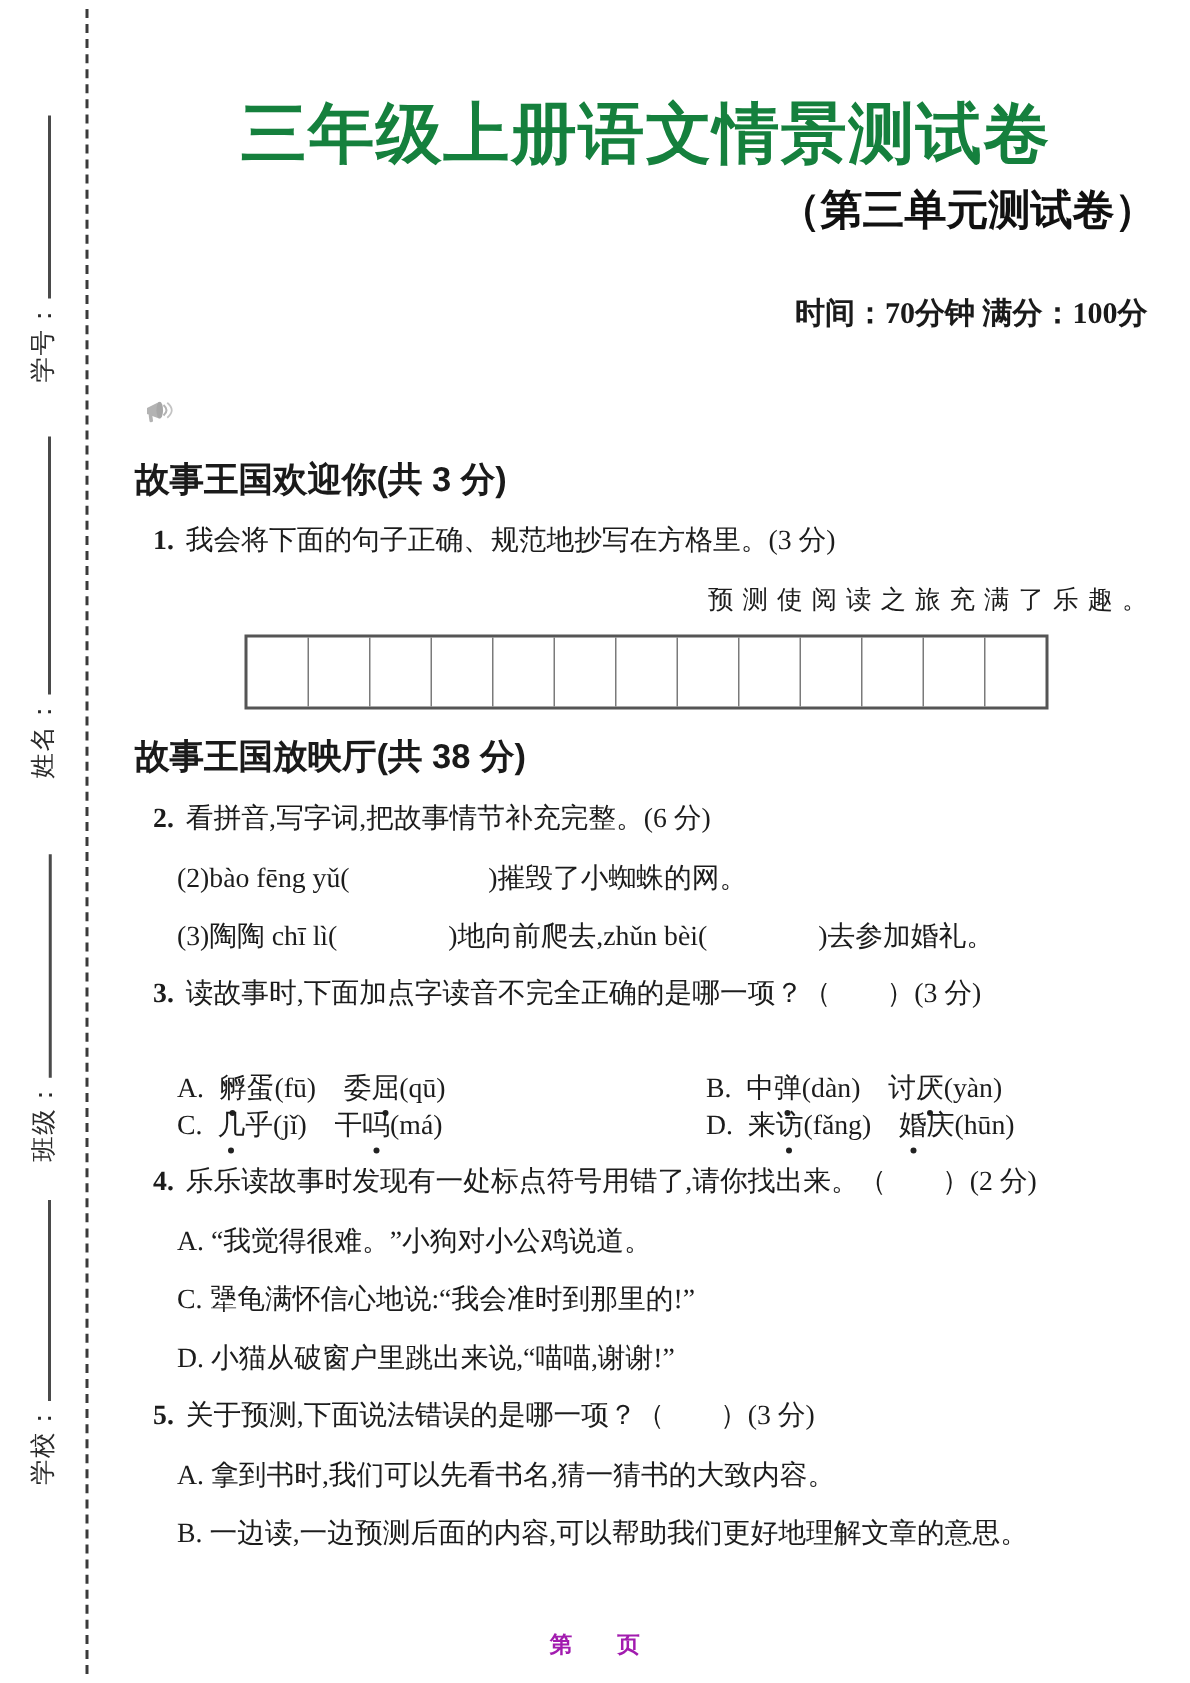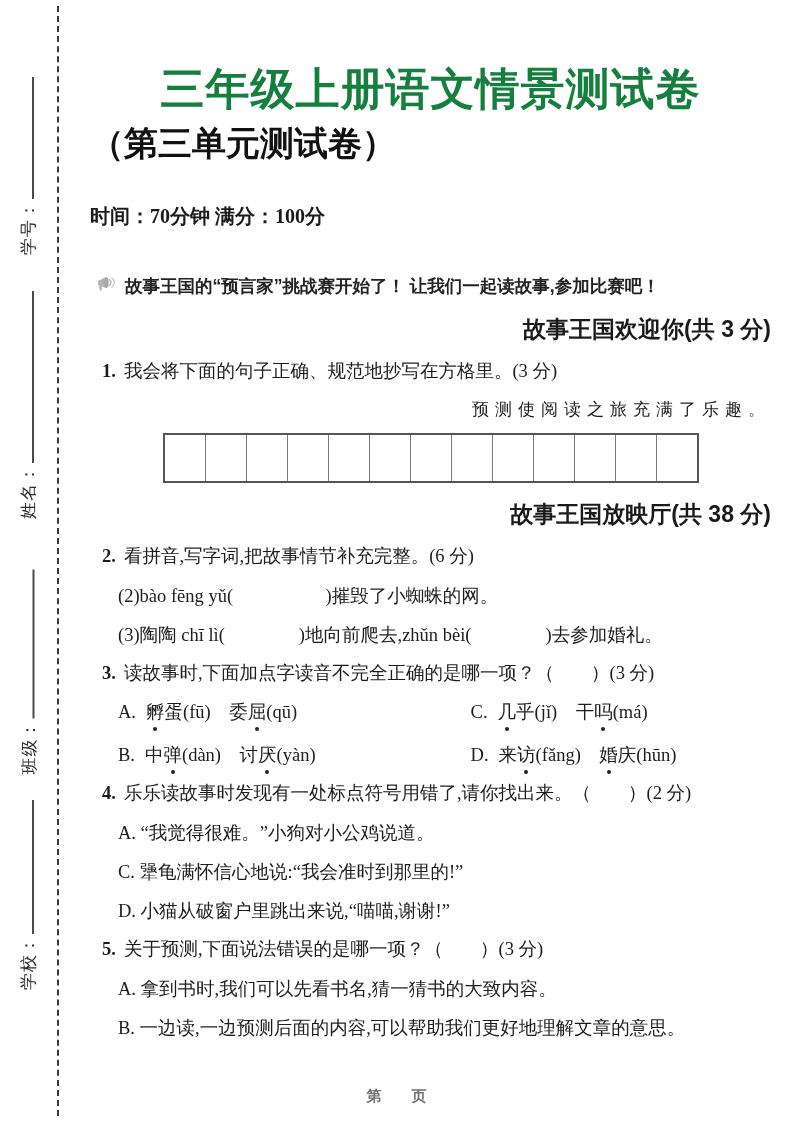--- a/index.html
+++ b/index.html
@@ -35,39 +35,39 @@
   
   .main { position: absolute; left: 90px; right: 22px; top: 0; }
 
   .title {
     margin: 60px 0 0 0; text-align: center;
     font-family: "Liberation Sans", "DejaVu Sans", sans-serif;
     font-size: 44px; font-weight: 900; letter-spacing: 1px;
     color: #15803d;
   }
   .subtitle {
-    margin: 2px 0 0 0; text-align: left;
-    font-family: "Liberation Sans", "DejaVu Sans", sans-serif;
-    font-size: 34px; font-weight: 900; color: #111;
+    margin: 2px 0 0 0; text-align: right;
+    font-family: "Liberation Sans", "DejaVu Sans", sans-serif;
+    font-size: 28px; font-weight: 900; color: #111;
   }
   .meta {
-    margin-top: 36px; padding-right: 6px;
+    margin-top: 36px; text-align: right; padding-right: 6px;
     font-size: 20px; font-weight: bold; color: #1a1a1a;
   }
 
   .intro {
     margin: 44px 0 0 6px;
     font-family: "Liberation Sans", "DejaVu Sans", sans-serif;
     font-weight: 700; font-size: 17.5px; color: #222;
     display: flex; align-items: center; gap: 7px;
   }
   .intro-icon { flex: 0 0 auto; opacity: .75; }
 
   .section-head {
-    margin: 16px 0 6px 0; text-align: right;
+    margin: 16px 0 6px 0; text-align: left;
     font-family: "Liberation Sans", "DejaVu Sans", sans-serif;
     font-size: 23px; font-weight: 800; color: #1a1a1a;
   }
 
   .q-stem { margin: 14px 0 0 12px; font-size: 18.5px; line-height: 1.35; }
   .q-num  { font-weight: bold; font-family: "Liberation Serif", serif; margin-right: 8px; }
 
   .copy-sentence { margin: 14px 0 0 0; text-align: right; font-size: 17px; letter-spacing: 6px; }
 
   .copy-grid {
@@ -75,34 +75,34 @@
     margin: 12px auto 10px auto;
     border: 2px solid #555;
   }
   .copy-cell { flex: 1 1 0; border-right: 1px solid #7a7a7a; }
   .copy-cell:last-child { border-right: none; }
 
   .sub-line { margin: 15px 0 0 28px; font-size: 18.5px; line-height: 1.3; }
 
   .opt-grid {
     display: grid; grid-template-columns: 54% 46%;
-    row-gap: 18px; margin: 13px 0 2px 28px;
+    margin: 36px 0 2px 28px;
     font-size: 18.5px;
   }
   .opt-label { margin-right: 10px; }
   .dot { position: relative; display: inline-block; }
   .dot::after {
     content: ""; position: absolute; left: 50%; bottom: -7px;
     width: 4px; height: 4px; border-radius: 50%;
     background: #222; transform: translateX(-50%);
   }
 
   .footer {
     position: absolute; bottom: 16px; left: 0; width: 100%;
-    text-align: center; font-size: 15px; font-weight: bold; color: #737373;
+    text-align: center; font-size: 15px; font-weight: bold; color: #a21caf;
   }
   .pg-gap { display: inline-block; width: 30px; border-bottom: 0; }
 </style>
 </head>
 <body>
 
 <div class="sheet">
 
   <div class="side-divider"></div>
 
@@ -133,21 +133,20 @@
     <p class="intro">
       <span class="intro-icon">
         <svg width="22" height="17" viewBox="0 0 22 17">
           <path d="M2 6 L10 2 L10 13 L2 10 Z" fill="#9a9a9a"></path>
           <ellipse cx="10.5" cy="7.5" rx="2.2" ry="5.6" fill="#8a8a8a"></ellipse>
           <path d="M13 4 q4 3.5 0 7" stroke="#9a9a9a" stroke-width="1.4" fill="none"></path>
           <path d="M15.5 2.5 q6 5 0 10" stroke="#b0b0b0" stroke-width="1.2" fill="none"></path>
           <rect x="3" y="10" width="2.4" height="5.5" rx="1" fill="#9a9a9a" transform="rotate(-8 4 10)"></rect>
         </svg>
       </span>
-      <span>故事王国的“预言家”挑战赛开始了！ 让我们一起读故事,参加比赛吧！</span>
     </p>
 
     <div class="section-head">故事王国欢迎你(共 3 分)</div>
 
     <div class="q-stem">
       <span class="q-num">1.</span><span>我会将下面的句子正确、规范地抄写在方格里。(3 分)</span>
     </div>
     <p class="copy-sentence">预测使阅读之旅充满了乐趣。</p>
     <div class="copy-grid" id="copy-grid">
         <div class="copy-cell"></div>
@@ -171,22 +170,22 @@
       <span class="q-num">2.</span><span>看拼音,写字词,把故事情节补充完整。(6 分)</span>
     </div>
     <div class="sub-line">(2)bào fēng yǔ(　　　　　)摧毁了小蜘蛛的网。</div>
     <div class="sub-line">(3)陶陶 chī lì(　　　　)地向前爬去,zhǔn bèi(　　　　)去参加婚礼。</div>
 
     <div class="q-stem">
       <span class="q-num">3.</span><span>读故事时,下面加点字读音不完全正确的是哪一项？（　　）(3 分)</span>
     </div>
     <div class="opt-grid" id="q3-options">
         <div><span class="opt-label">A.</span><span class="dot">孵</span><span>蛋(fū)</span><span>　</span><span>委</span><span class="dot">屈</span><span>(qū)</span></div>
+        <div><span class="opt-label">B.</span><span>中</span><span class="dot">弹</span><span>(dàn)</span><span>　</span><span>讨</span><span class="dot">厌</span><span>(yàn)</span></div>
         <div><span class="opt-label">C.</span><span class="dot">几</span><span>乎(jǐ)</span><span>　</span><span>干</span><span class="dot">吗</span><span>(má)</span></div>
-        <div><span class="opt-label">B.</span><span>中</span><span class="dot">弹</span><span>(dàn)</span><span>　</span><span>讨</span><span class="dot">厌</span><span>(yàn)</span></div>
         <div><span class="opt-label">D.</span><span>来</span><span class="dot">访</span><span>(fǎng)</span><span>　</span><span class="dot">婚</span><span>庆(hūn)</span></div>
       </div>
 
     <div class="q-stem">
       <span class="q-num">4.</span><span>乐乐读故事时发现有一处标点符号用错了,请你找出来。（　　）(2 分)</span>
     </div>
     <div class="sub-line">A. “我觉得很难。”小狗对小公鸡说道。</div>
     <div class="sub-line">C. 犟龟满怀信心地说:“我会准时到那里的!”</div>
     <div class="sub-line">D. 小猫从破窗户里跳出来说,“喵喵,谢谢!”</div>
 

